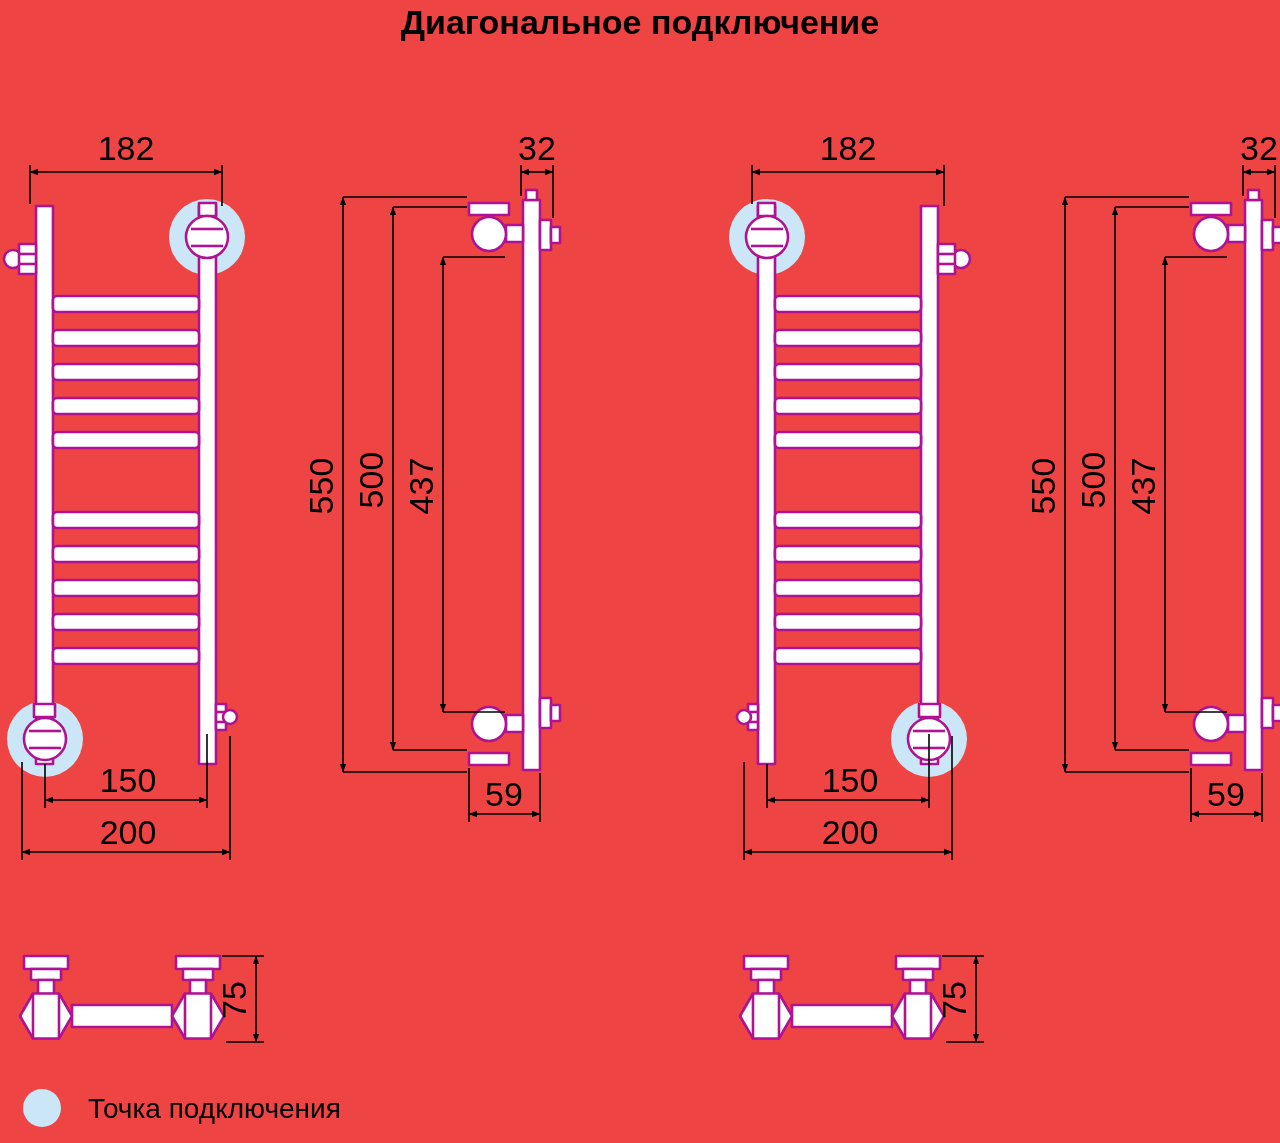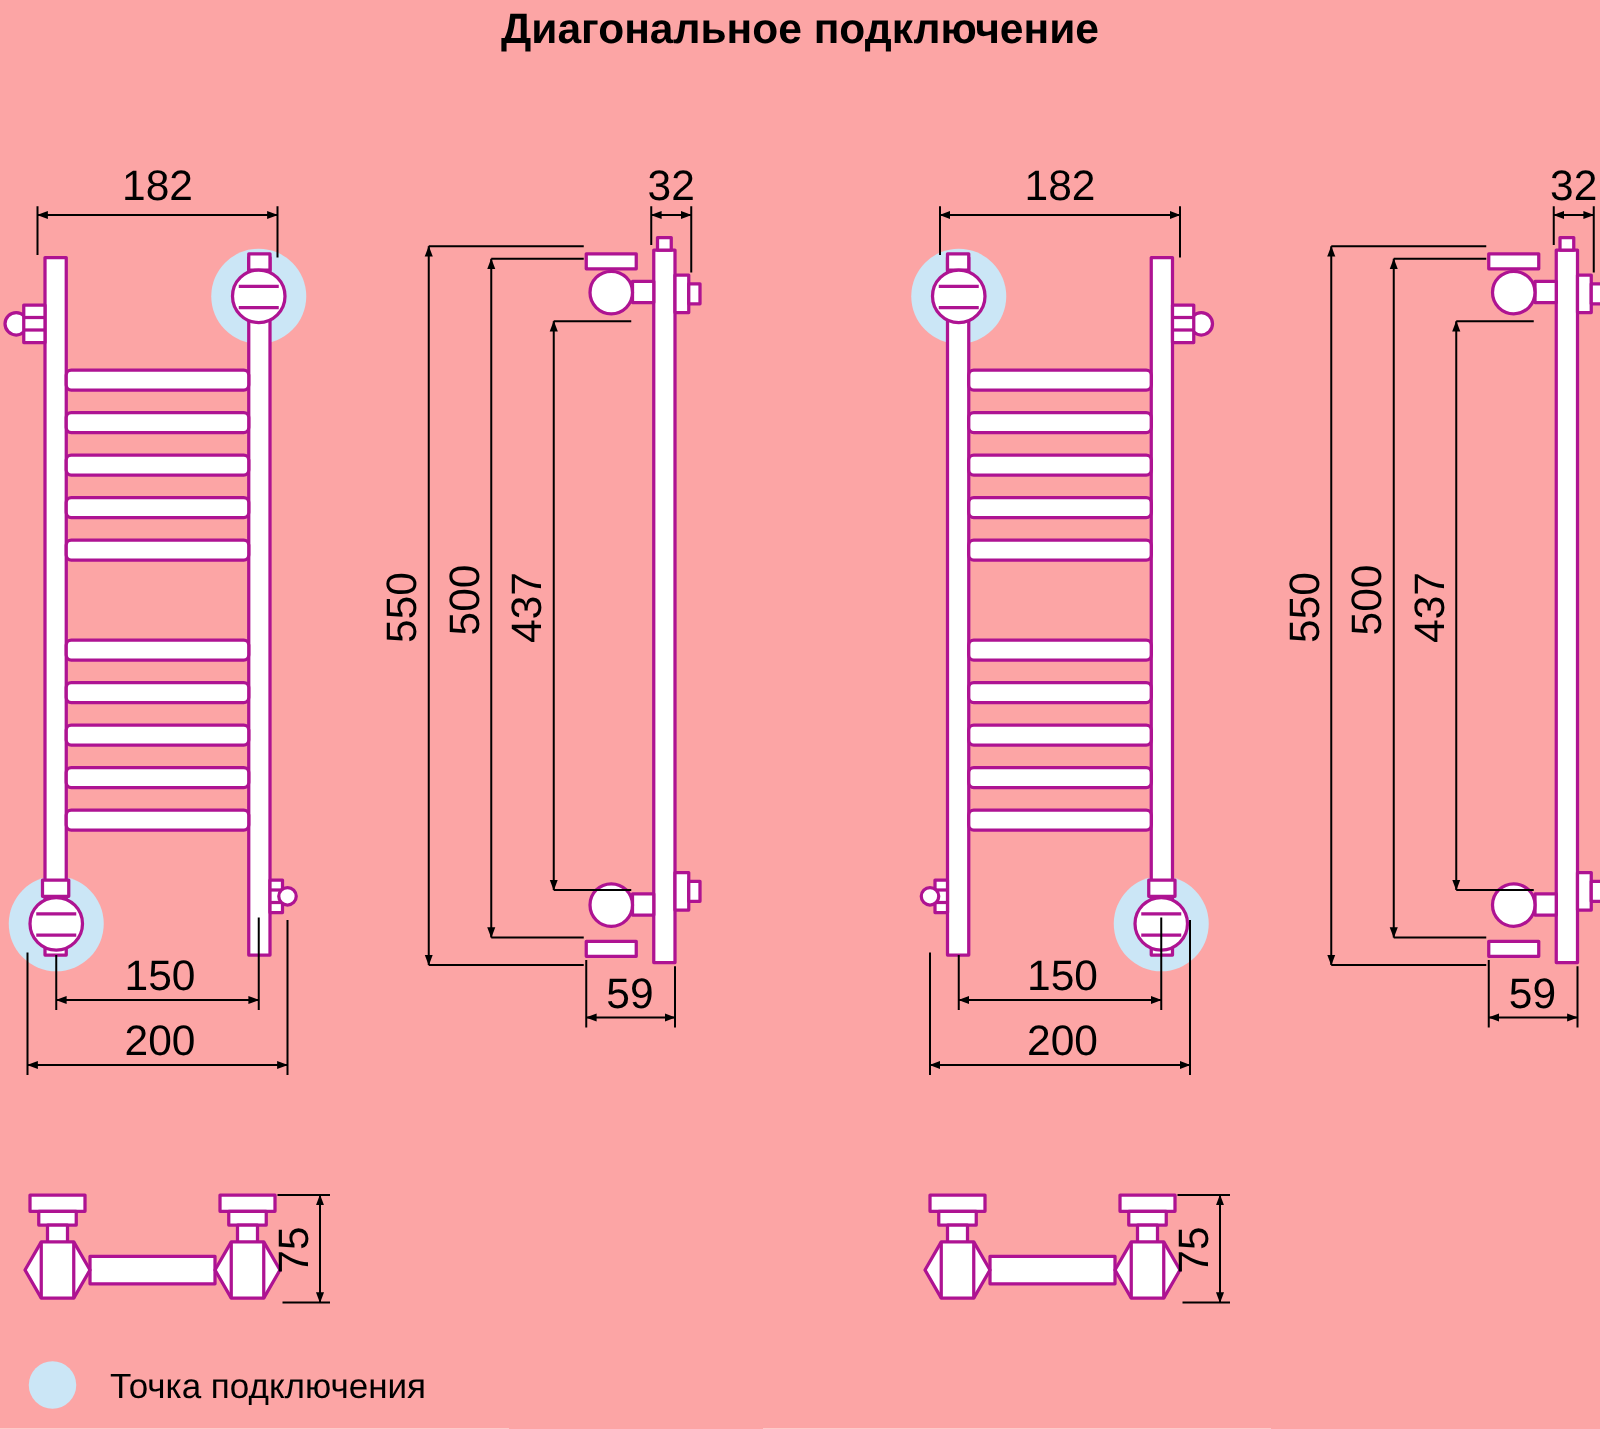--- a/index.html
+++ b/index.html
@@ -1,21 +1,21 @@
 <!DOCTYPE html>
 <html style="--outline: #ae1392; --highlight: #cbe6f6; --dimension: #000000;"><head>
 <meta charset="utf-8">
 <style>
   :root{
     --outline:#ae1392;
     --highlight:#cbe6f6;
     --dimension:#000000;
   }
   html,body{margin:0;padding:0;background:#ffffff;}
-  .stage{width:1280px;height:1143px;position:relative;background:#fca5a5;}
+  .stage{width:1280px;height:1143px;position:relative;background:#ef4444;}
   svg{display:block;}
   svg text{font-family:"Liberation Sans","DejaVu Sans",sans-serif;}
   .product{fill:#ffffff;stroke:var(--outline);stroke-width:2.6;stroke-linejoin:round;}
   line.product{fill:none;}
   .highlight{fill:var(--highlight);stroke:none;}
   .dim{stroke:var(--dimension);stroke-width:1.6;fill:none;}
   .dim-text{fill:var(--dimension);font-size:34px;text-anchor:middle;}
   .title-text{fill:#000;font-size:34px;font-weight:bold;text-anchor:middle;}
   .legend-text{fill:#000;font-size:28px;}
   .arrowhead{fill:var(--dimension);}

